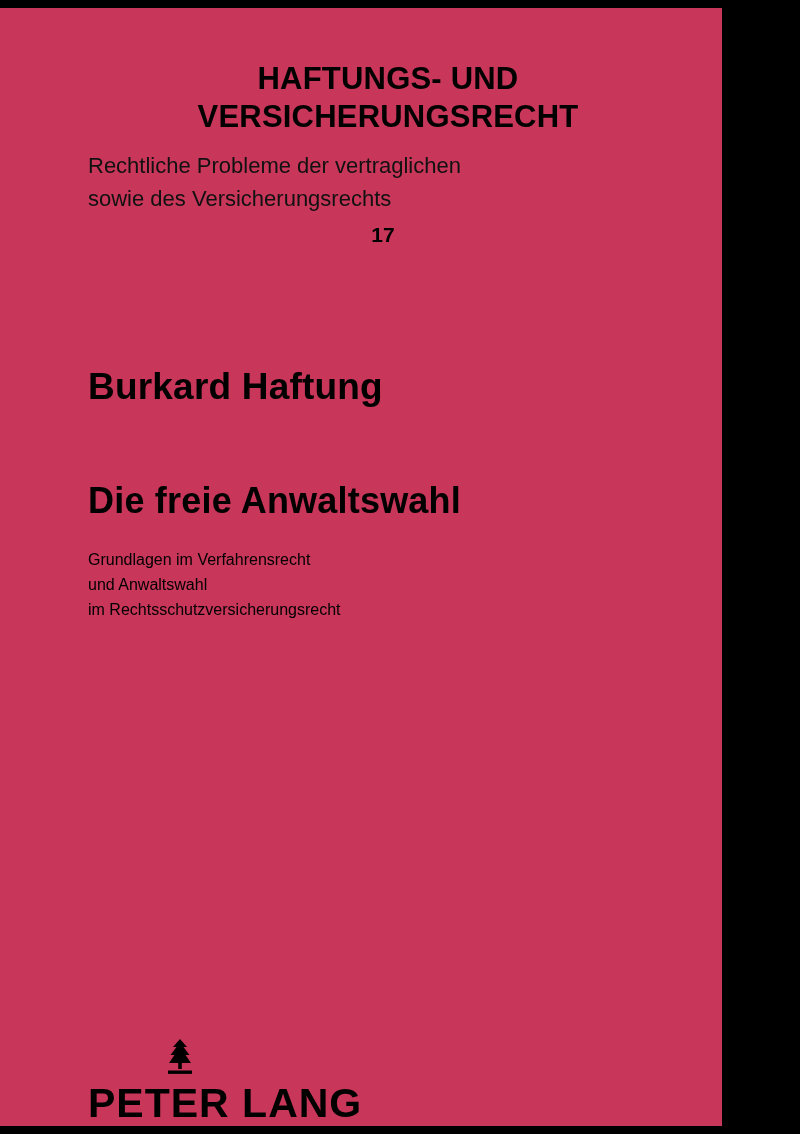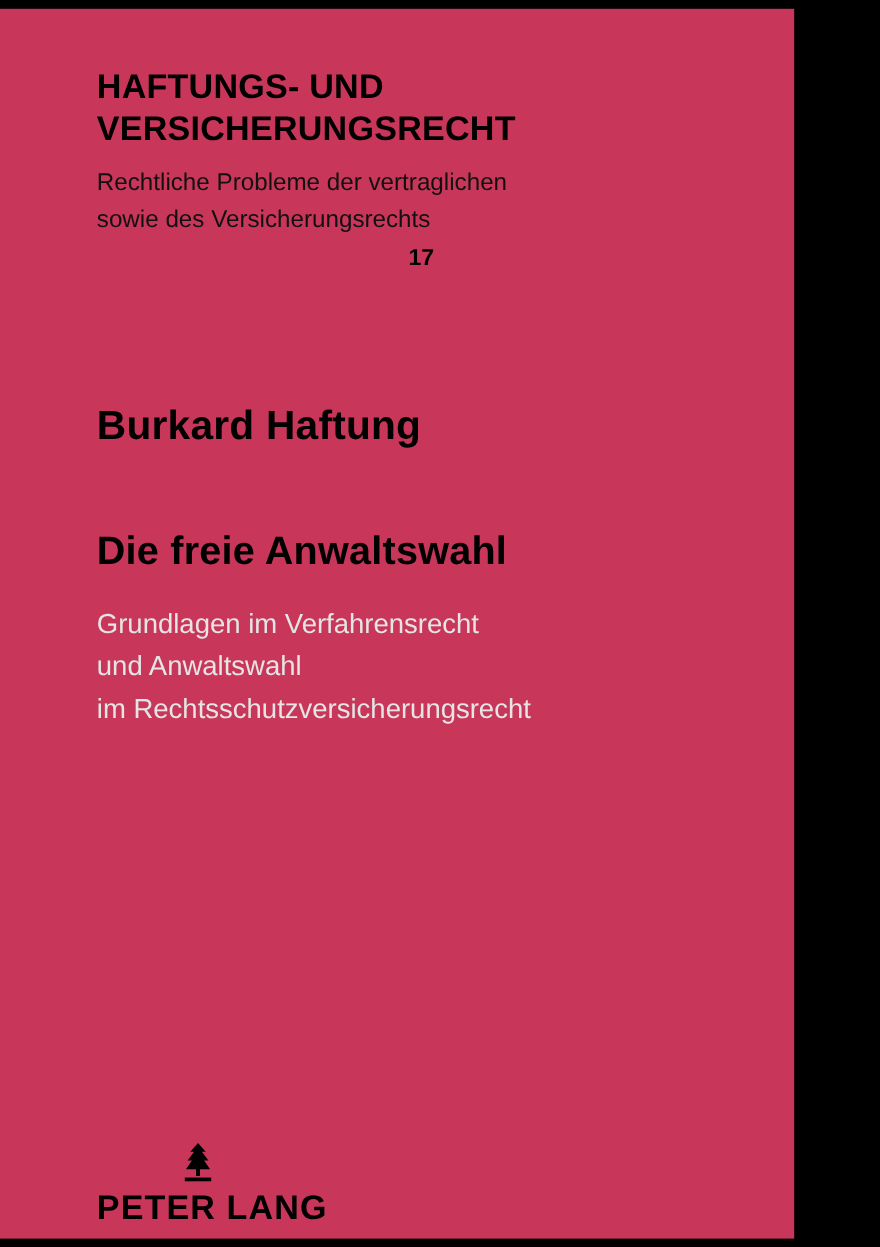--- a/index.html
+++ b/index.html
@@ -41,20 +41,21 @@
     width: 600px;
   }
   .series-title {
     font-size: 31px;
     font-weight: bold;
     line-height: 1.24;
     color: #000;
     letter-spacing: 0.2px;
     text-transform: uppercase;
     margin: 0;
+    text-align: center;
   }
   .series-sub {
     margin-top: 12px;
     font-size: 22px;
     line-height: 1.52;
     color: #111;
   }
   .series-number-row {
     margin-top: 8px;
     display: flex;
@@ -95,40 +96,40 @@
     font-weight: bold;
     color: #000;
     margin: 0;
     letter-spacing: 0.2px;
   }
   .subtitle {
     position: absolute;
     left: 88px;
     top: 540px;
     width: 580px;
-    font-size: 25px;
+    font-size: 16px;
     line-height: 1.55;
-    color: #e5e5e5;
+    color: #000000;
   }
 
   
   .publisher {
     position: absolute;
     left: 88px;
     top: 1030px;
     width: 300px;
   }
   .publisher-mark {
     width: 40px;
     height: 38px;
     margin: 0 auto 4px 72px;
     display: block;
   }
   .publisher-name {
-    font-size: 31px;
+    font-size: 41px;
     font-weight: bold;
     letter-spacing: 1px;
     color: #000;
     margin: 0;
   }
 </style>
 </head>
 <body>
 
 <div class="book-cover">

